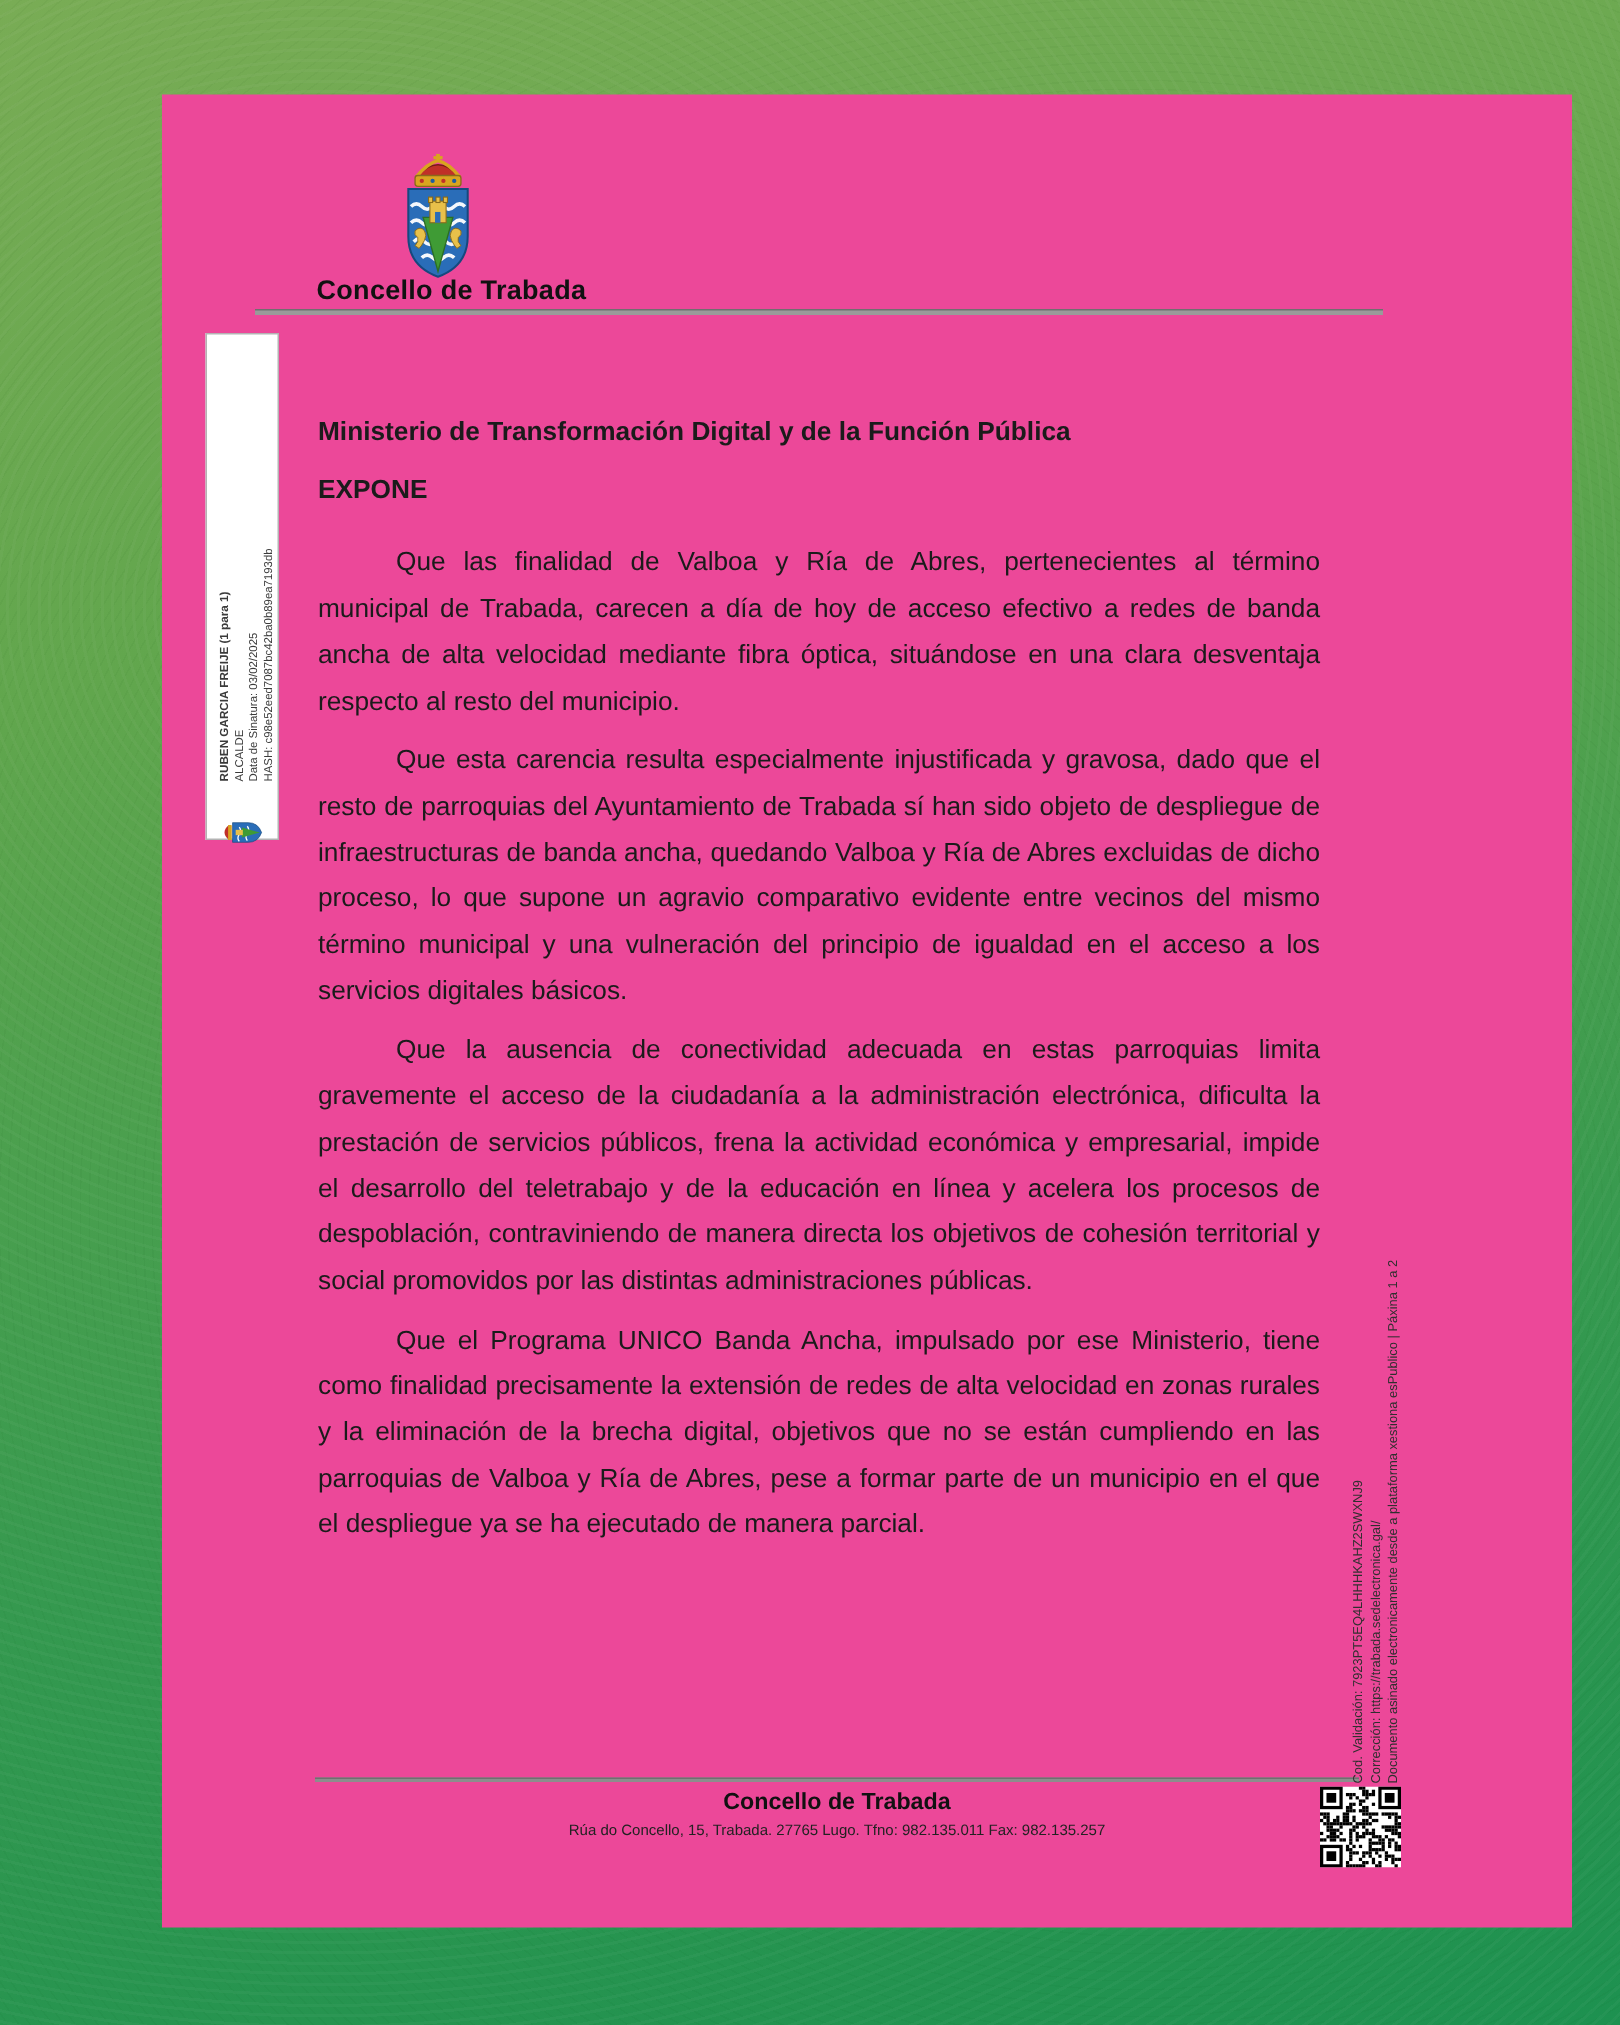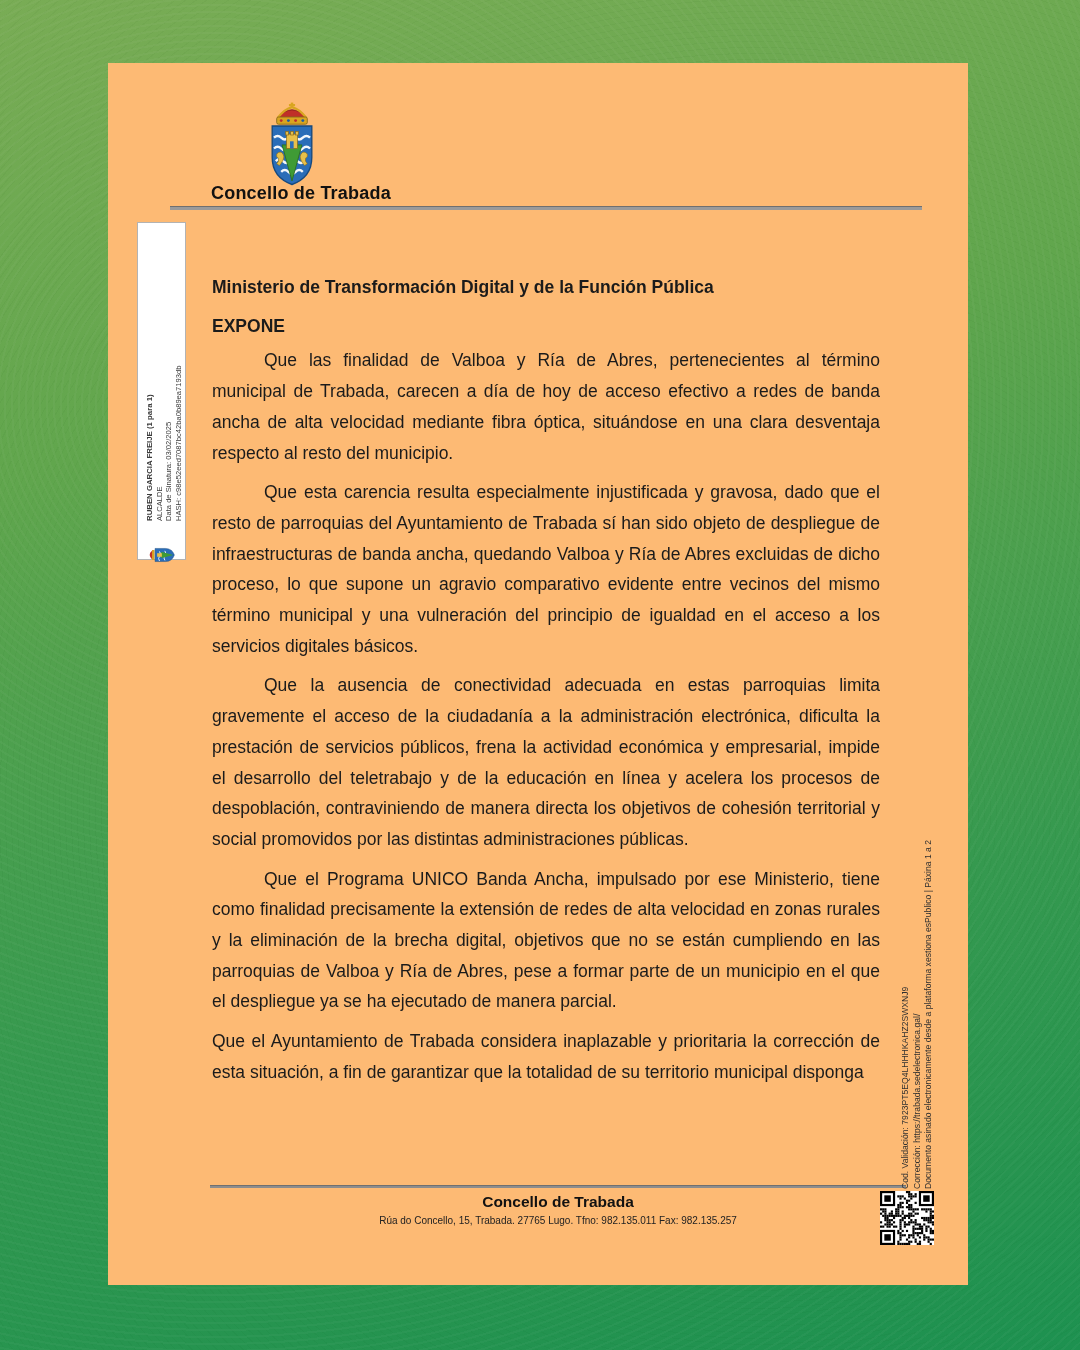--- a/index.html
+++ b/index.html
@@ -8,22 +8,22 @@
     font-family:"Liberation Sans",sans-serif;
     background:linear-gradient(168deg,#79ac55 0%,#61a64d 30%,#35994f 68%,#1d9150 100%);
   }
   .texture{
     position:absolute;inset:0;pointer-events:none;opacity:.06;
     background:
       repeating-radial-gradient(circle at 20% 30%, rgba(255,255,255,.5) 0 2px, transparent 2px 7px),
       repeating-radial-gradient(circle at 70% 60%, rgba(0,60,0,.5) 0 1px, transparent 1px 6px);
   }
   .page{
-    position:absolute;left:108px;top:63px;width:860px;height:1222px;
-    background:#fdba74;
+    position:absolute;left:108px;top:63px;width:940px;height:1222px;
+    background:#ec4899;
   }
   
   .crest{position:absolute;left:157px;top:38px;width:54px;height:86px;}
   .org-name{
     position:absolute;left:103px;top:120px;width:300px;
     font-size:18px;font-weight:bold;color:#111;letter-spacing:.2px;
   }
   .header-rule{
     position:absolute;left:62px;top:143px;width:752px;height:3px;
     background:#9a9a9a;border-top:1px solid #6f6f6f;
@@ -46,21 +46,21 @@
   
   .letter{
     position:absolute;left:104px;top:161px;width:668px;
     font-size:17.5px;line-height:30.7px;color:#1b1b1b;
     text-align:justify;
   }
   .letter p{margin:0 0 9px 0;}
   .letter p.indent{text-indent:52px;}
   .letter p.att,.letter p.recipient{margin:0;text-align:left;}
   .letter p.recipient{font-weight:bold;margin-bottom:8px;margin-top:48px;}
-  .letter p.expone{font-weight:bold;text-align:left;margin-bottom:4px;}
+  .letter p.expone{font-weight:bold;text-align:left;margin-bottom:18px;}
   .letter b{font-weight:normal;}
   
   .footer-rule{
     position:absolute;left:102px;top:1122px;width:696px;height:2px;
     background:#8d8d8d;border-top:1px solid #707070;
   }
   .footer-org{
     position:absolute;left:102px;top:1130px;width:696px;text-align:center;
     font-size:15.5px;font-weight:bold;color:#111;
   }
@@ -144,21 +144,20 @@
     </svg>
   </div>
 
   <div class="letter">
     <p class="recipient">Ministerio de Transformación Digital y de la Función Pública</p>
     <p class="expone">EXPONE</p>
     <p class="indent"><span>Que las finalidad de </span><b>Valboa</b><span> y </span><b>Ría de Abres</b><span>, pertenecientes al término municipal de Trabada, </span><b>carecen a día de hoy de acceso efectivo a redes de banda ancha de alta velocidad mediante fibra óptica</b><span>, situándose en una clara desventaja respecto al resto del municipio.</span></p>
     <p class="indent"><span>Que esta carencia resulta </span><b>especialmente injustificada y gravosa</b><span>, dado que el resto de parroquias del Ayuntamiento de Trabada sí han sido objeto de despliegue de infraestructuras de banda ancha, quedando Valboa y Ría de Abres excluidas de dicho proceso, lo que supone un </span><b>agravio comparativo evidente</b><span> entre vecinos del mismo término municipal y una vulneración del principio de igualdad en el acceso a los servicios digitales básicos.</span></p>
     <p class="indent"><span>Que la ausencia de conectividad adecuada en estas parroquias limita gravemente el acceso de la ciudadanía a la administración electrónica, dificulta la prestación de servicios públicos, frena la actividad económica y empresarial, impide el desarrollo del teletrabajo y de la educación en línea y acelera los procesos de despoblación, contraviniendo de manera directa los objetivos de cohesión territorial y social promovidos por las distintas administraciones públicas.</span></p>
     <p class="indent"><span>Que el </span><b>Programa UNICO Banda Ancha</b><span>, impulsado por ese Ministerio, tiene como finalidad precisamente la extensión de redes de alta velocidad en zonas rurales y la eliminación de la brecha digital, objetivos que no se están cumpliendo en las parroquias de Valboa y Ría de Abres, pese a formar parte de un municipio en el que el despliegue ya se ha ejecutado de manera parcial.</span></p>
-    <p><span>Que el Ayuntamiento de Trabada considera </span><b>inaplazable y prioritaria</b><span> la corrección de esta situación, a fin de garantizar que la totalidad de su territorio municipal disponga</span></p>
   </div>
 
   <div class="footer-rule"></div>
   <div class="footer-org">Concello de Trabada</div>
   <div class="footer-address">Rúa do Concello, 15, Trabada. 27765 Lugo. Tfno: 982.135.011 Fax: 982.135.257</div>
 
   <svg class="qr" viewBox="0 0 50 50">
     <rect x="0" y="0" width="50" height="50" fill="#ffffff"></rect>
     <g class="modules">
         <rect x="0" y="0" width="14" height="14" fill="#000"></rect>

